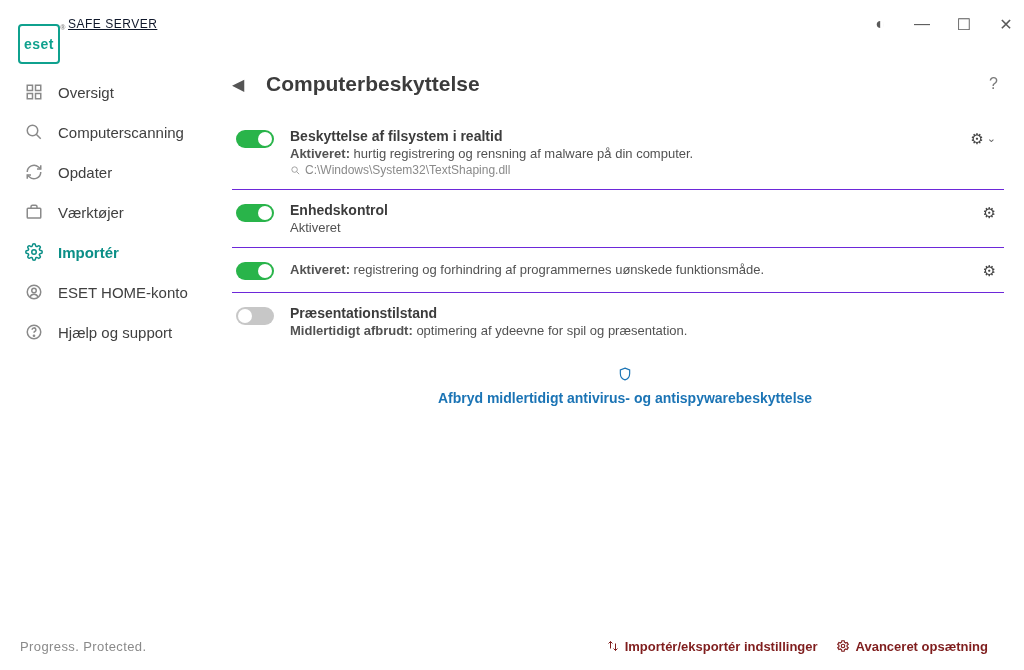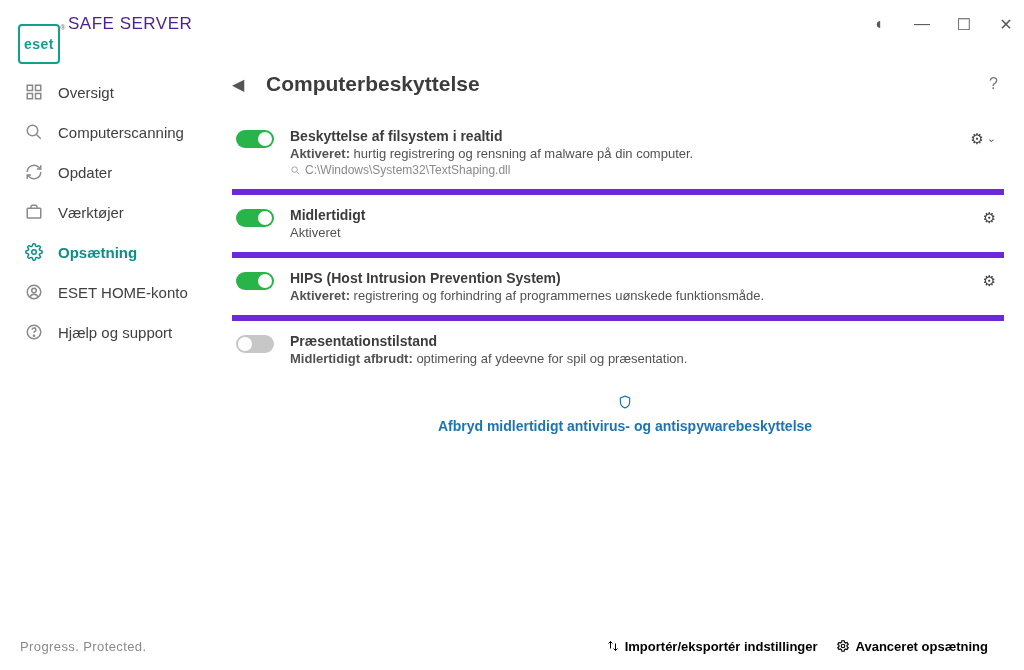--- a/index.html
+++ b/index.html
@@ -3,39 +3,39 @@
 <meta charset="utf-8">
 <style>
   * { box-sizing: border-box; margin: 0; padding: 0; font-family: "Segoe UI", Arial, sans-serif; }
   body { width:1024px; height:670px; background:#fff; color:#424242; overflow:hidden; position:relative; }
 
   
   .titlebar { height:48px; display:flex; align-items:center; padding:0 10px 0 18px; }
   .logo-box { display:flex; align-items:center; gap:8px; }
   .eset-badge { background:#fff; border:2px solid #0fa18e; border-radius:4px; padding:10px 4px; color:#0fa18e; font-weight:800; font-size:14px; letter-spacing:0.5px; position:relative;margin-top:40px; }
   .eset-badge::after{ content:"®"; font-size:7px; position:absolute; top:-2px; right:-8px; color:#888;}
-  .product { color:#4c1d95; font-size:17px; letter-spacing:0.5px; }
+  .product { color:#0f172a; font-size:12px; letter-spacing:0.5px;text-decoration:underline; }
   .win-controls { margin-left:auto; display:flex; gap:26px; align-items:center; color:#5a5a5a; }
   .win-controls span { width:16px; text-align:center; }
 
   
   .body { display:flex; height:574px; }
   .sidebar { width:232px; padding-top:24px;text-align:center; }
   .nav-item { display:flex; align-items:center; gap:14px; padding:10px 18px 10px 24px; font-size:15px; color:#404040; cursor:pointer; }
   .nav-item.active { color:#0b8f87; font-weight:600; }
   .nav-item .ico { width:20px; height:20px; display:flex; align-items:center; justify-content:center; color:#8a8a8a; }
   .nav-item.active .ico { color:#0b8f87; }
 
   .main { flex:1; padding:24px 20px 0 0; }
   .page-head { display:flex; align-items:center; gap:14px; padding-bottom:20px; }
   .page-head .back { width:20px; color:#555; }
   .page-head h1 { font-size:21px; font-weight:700; color:#3c3c3c; }
   .help-q { margin-left:auto; color:#7a7a7a; font-size:16px; padding-right:6px;}
 
-  .row { display:flex; align-items:flex-start; padding:12px 6px 12px 4px; border-bottom:6px solid #6d28d9; gap:16px; }
+  .row { display:flex; align-items:flex-start; padding:12px 6px 12px 4px; border-bottom:1px solid #6d28d9; gap:16px; }
   .row:first-of-type{ border-top:1px solid #e6e6e6;}
   .toggle { width:38px; height:18px; border-radius:10px; position:relative; flex-shrink:0; margin-top:2px; cursor:pointer;}
   .toggle.on { background:#29b44a; }
   .toggle.off { background:#c7c7c7; }
   .knob { position:absolute; top:2px; width:14px; height:14px; border-radius:50%; background:#fff; }
   .toggle.on .knob { right:2px; }
   .toggle.off .knob { left:2px; }
   .row-body { flex:1; }
   .row-title { font-weight:700; font-size:14px; color:#3c3c3c; }
   .row-sub { font-size:13px; color:#525252; margin-top:2px;}
@@ -44,21 +44,21 @@
   .gear { color:#444; font-size:15px; padding:2px 2px 0 8px; cursor:pointer;}
   .gear.small-caret::after{ content:" ⌄"; font-size:11px; color:#666; position:relative; top:-2px;}
 
   .pause-row { padding:16px 6px 8px 20px; }
   .pause-link { color:#1b74b5; font-size:14px; font-weight:600; display:flex; align-items:center; gap:8px; cursor:pointer;flex-direction:column;}
   .shield { color:#1b74b5; }
 
   
   .footer { position:absolute; bottom:0; left:0; right:16px; height:48px; display:flex; align-items:center; padding:0 20px; font-size:13px; color:#6b6b6b;}
   .footer .slogan{ color:#8a8a8a; letter-spacing:0.4px;}
-  .footer .right { margin-left:auto; display:flex; gap:18px; color:#000000;}
+  .footer .right { margin-left:auto; display:flex; gap:18px; color:#7f1d1d;}
   .footer .right span{ display:flex; align-items:center; gap:6px; font-weight:600; cursor:pointer;}
 
   svg{display:block;}
 </style>
 </head>
 <body>
 
 <div class="titlebar">
   <div class="logo-box">
     <span class="eset-badge">eset</span>
@@ -115,21 +115,21 @@
       </span>
       <span>Værktøjer</span>
     </div>
     <div class="nav-item active">
       <span class="ico">
         <svg width="18" height="18" viewBox="0 0 24 24" fill="none" stroke="currentColor" stroke-width="2">
             <circle cx="12" cy="12" r="3"></circle>
             <path d="M19.4 15a1.7 1.7 0 0 0 .34 1.87l.06.06a2 2 0 1 1-2.83 2.83l-.06-.06a1.7 1.7 0 0 0-1.87-.34 1.7 1.7 0 0 0-1 1.55V21a2 2 0 0 1-4 0v-.09a1.7 1.7 0 0 0-1-1.55 1.7 1.7 0 0 0-1.87.34l-.06.06a2 2 0 1 1-2.83-2.83l.06-.06a1.7 1.7 0 0 0 .34-1.87 1.7 1.7 0 0 0-1.55-1H3a2 2 0 0 1 0-4h.09a1.7 1.7 0 0 0 1.55-1 1.7 1.7 0 0 0-.34-1.87l-.06-.06a2 2 0 1 1 2.83-2.83l.06.06a1.7 1.7 0 0 0 1.87.34H9a1.7 1.7 0 0 0 1-1.55V3a2 2 0 0 1 4 0v.09a1.7 1.7 0 0 0 1 1.55 1.7 1.7 0 0 0 1.87-.34l.06-.06a2 2 0 1 1 2.83 2.83l-.06.06a1.7 1.7 0 0 0-.34 1.87V9a1.7 1.7 0 0 0 1.55 1H21a2 2 0 0 1 0 4h-.09a1.7 1.7 0 0 0-1.55 1z"></path>
           </svg>
       </span>
-      <span>Opsætning</span>
+      <span>Importér</span>
     </div>
     <div class="nav-item">
       <span class="ico">
         <svg width="18" height="18" viewBox="0 0 24 24" fill="none" stroke="currentColor" stroke-width="2">
             <circle cx="12" cy="12" r="9"></circle>
             <circle cx="12" cy="10" r="3"></circle>
             <path d="M6.5 19c1-2.5 3.2-4 5.5-4s4.5 1.5 5.5 4"></path>
           </svg>
       </span>
       <span>ESET HOME-konto</span>
@@ -169,32 +169,31 @@
         </div>
       </div>
       <span class="gear small-caret">⚙</span>
     </div>
 
     <div class="row">
       <div class="toggle on">
           <div class="knob"></div>
         </div>
       <div class="row-body">
-        <div class="row-title">Midlertidigt</div>
+        <div class="row-title">Enhedskontrol</div>
         <div class="row-sub">Aktiveret</div>
       </div>
       <span class="gear">⚙</span>
     </div>
 
     <div class="row">
       <div class="toggle on">
           <div class="knob"></div>
         </div>
       <div class="row-body">
-        <div class="row-title">HIPS (Host Intrusion Prevention System)</div>
         <div class="row-sub"><b>Aktiveret:</b> <span>registrering og forhindring af programmernes uønskede funktionsmåde.</span></div>
       </div>
       <span class="gear">⚙</span>
     </div>
 
     <div class="row" style="border-bottom:none;">
       <div class="toggle off">
           <div class="knob"></div>
         </div>
       <div class="row-body">

